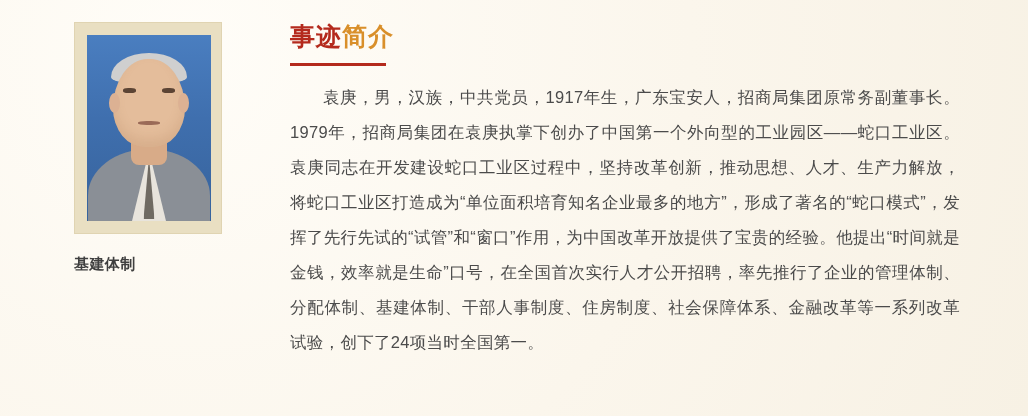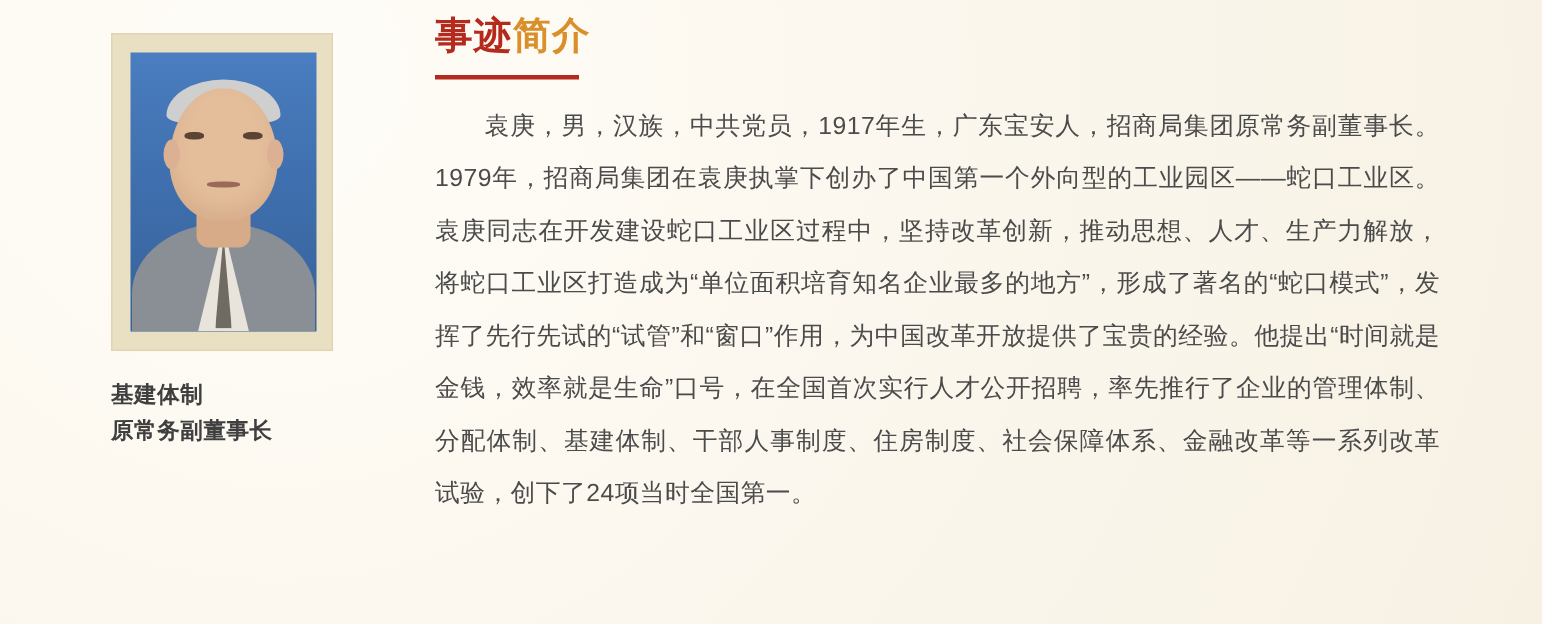--- a/index.html
+++ b/index.html
@@ -143,21 +143,21 @@
     margin-top: 18px;
     font-size: 15px;
     line-height: 24px;
     color: #3f3f3f;
     font-weight: bold;
     letter-spacing: 0.4px;
   }
   
   .content-col {
     flex: 1 1 auto;
-    padding: 7px 40px 0 0;
+    padding: 20px 40px 0 0;
     box-sizing: border-box;
   }
   .section-title {
     font-size: 25px;
     font-weight: bold;
     letter-spacing: 1px;
     padding-bottom: 10px;
     display: inline-block;
     position: relative;
   }
@@ -194,21 +194,20 @@
         <div class="p-head"></div>
         <div class="p-ear-l"></div>
         <div class="p-ear-r"></div>
         <div class="p-eye-l"></div>
         <div class="p-eye-r"></div>
         <div class="p-mouth"></div>
       </div>
     </div>
     <div class="portrait-caption">
       <div>基建体制</div>
-      <div>原常务副董事长</div>
     </div>
   </div>
 
   <div class="content-col">
     <div class="section-title">
       <span class="title-strong">事迹</span><span class="title-light">简介</span>
     </div>
     <div class="title-underline"></div>
     <div class="body-text">袁庚，男，汉族，中共党员，1917年生，广东宝安人，招商局集团原常务副董事长。1979年，招商局集团在袁庚执掌下创办了中国第一个外向型的工业园区——蛇口工业区。袁庚同志在开发建设蛇口工业区过程中，坚持改革创新，推动思想、人才、生产力解放，将蛇口工业区打造成为“单位面积培育知名企业最多的地方”，形成了著名的“蛇口模式”，发挥了先行先试的“试管”和“窗口”作用，为中国改革开放提供了宝贵的经验。他提出“时间就是金钱，效率就是生命”口号，在全国首次实行人才公开招聘，率先推行了企业的管理体制、分配体制、基建体制、干部人事制度、住房制度、社会保障体系、金融改革等一系列改革试验，创下了24项当时全国第一。</div>
   </div>

